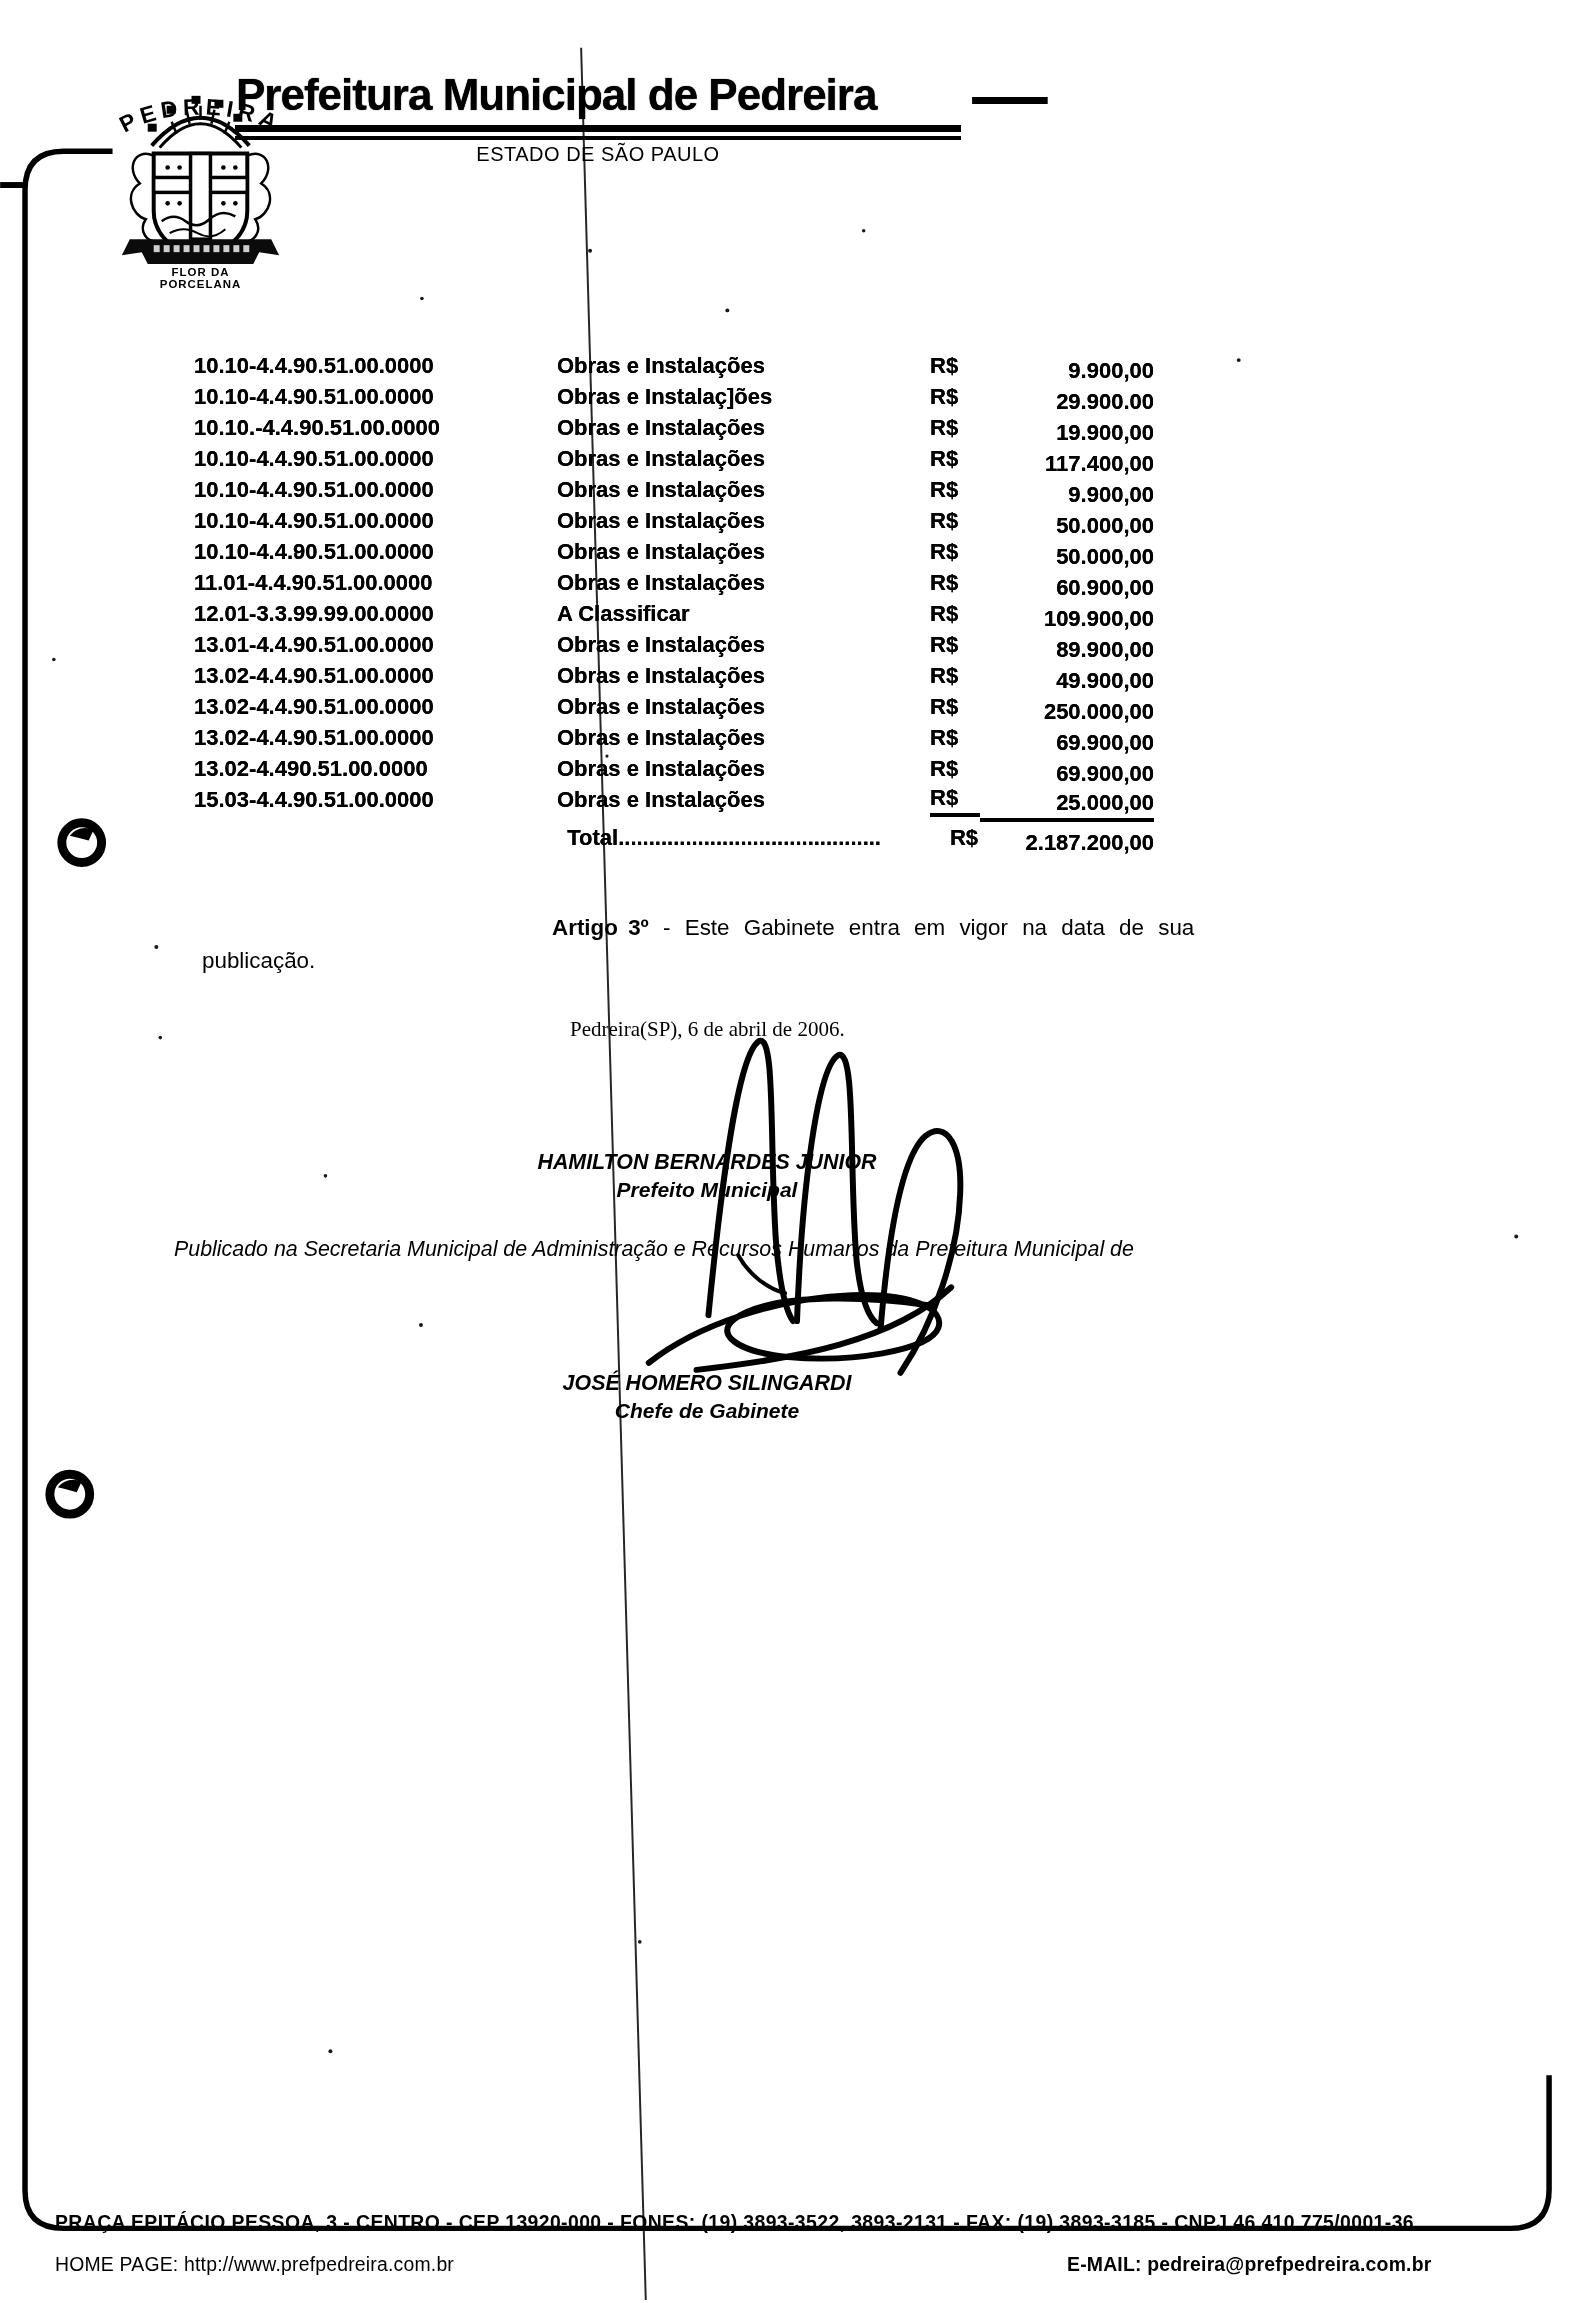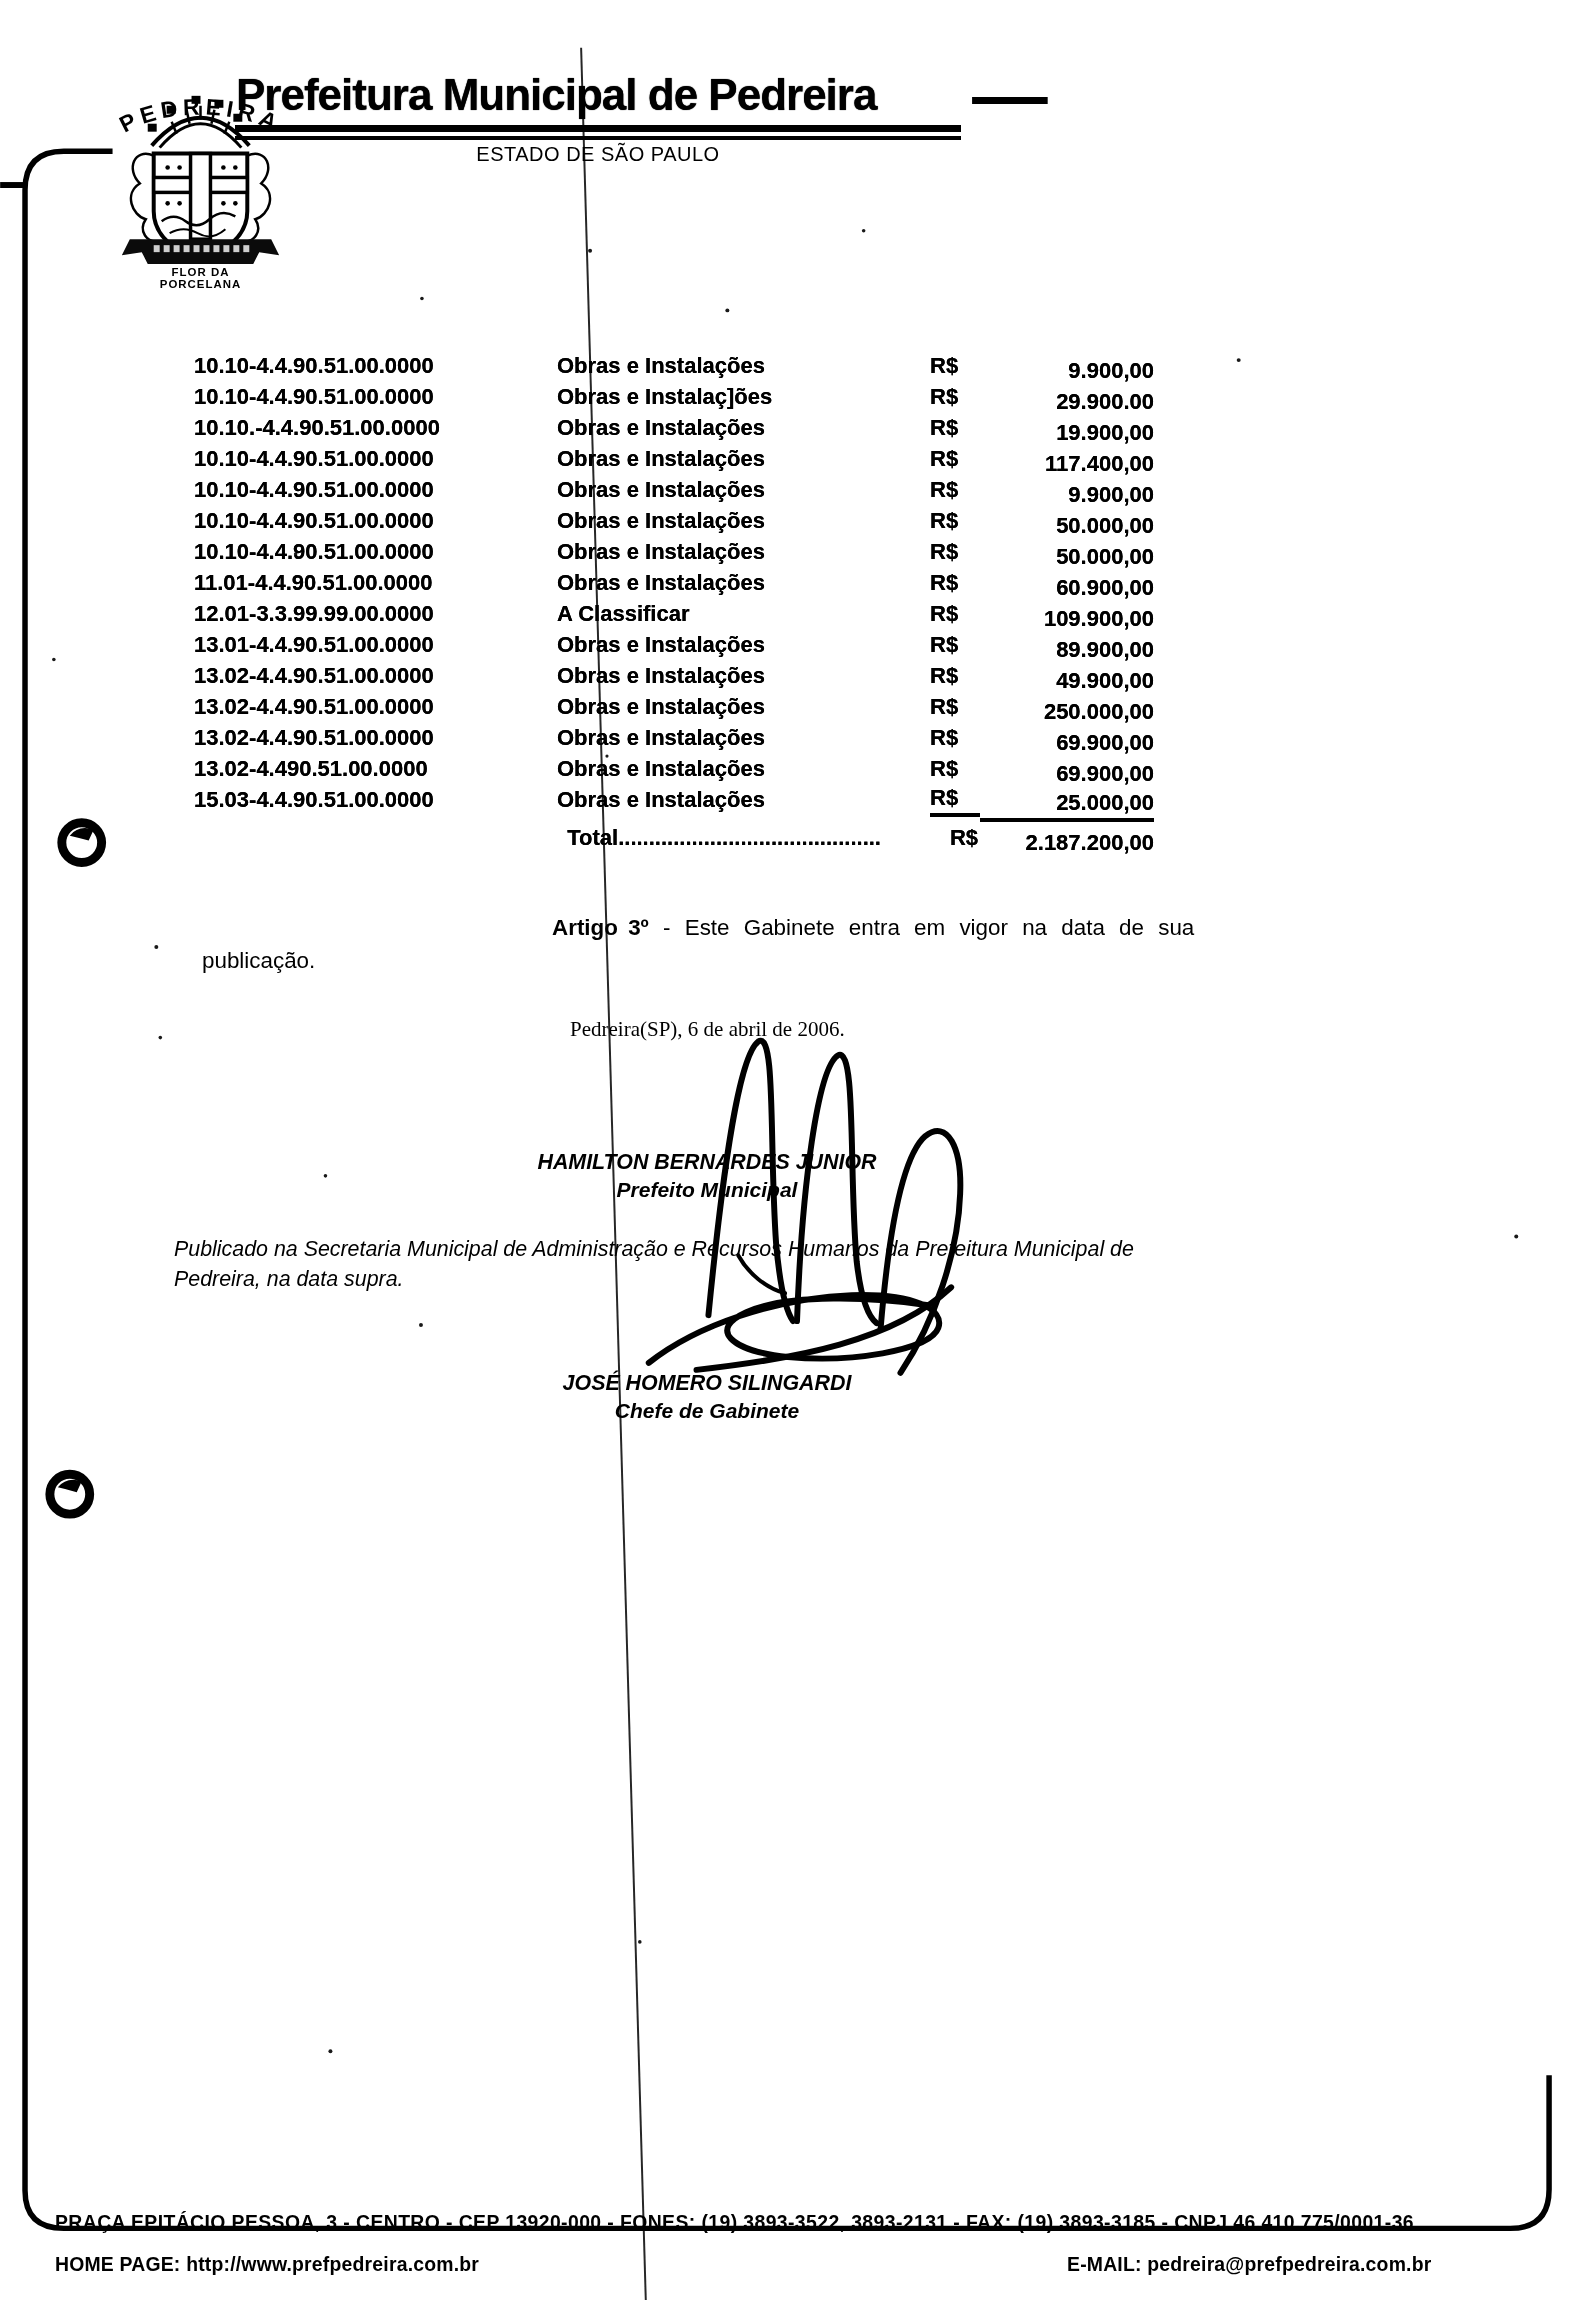--- a/index.html
+++ b/index.html
@@ -32,21 +32,21 @@
   .article-cont{left:202px;top:948px;font-size:22.4px;}
   .dateline{left:570px;top:1017px;font-size:21px;font-family:Liberation Serif, serif;}
   .sig-center{left:478px;width:458px;text-align:center;font-style:italic;font-weight:bold;white-space:nowrap;}
   .signer1-name{top:1150px;font-size:21.4px;}
   .signer1-role{top:1178px;font-size:21px;}
   .pubnote{left:174px;top:1234px;font-size:21.4px;font-style:italic;line-height:30px;white-space:nowrap;}
   .signer2-name{top:1371px;font-size:21.4px;}
   .signer2-role{top:1399px;font-size:21px;}
   
   .footer-address{left:55px;top:2211px;width:1438px;font-size:19.4px;font-weight:bold;letter-spacing:0.4px;white-space:nowrap;}
-  .footer-left{left:55px;top:2253px;font-size:19.4px;font-weight:bold;letter-spacing:0.2px;white-space:nowrap;}
+  .footer-left{left:55px;top:2253px;font-size:19.4px;font-weight:normal;letter-spacing:0.2px;white-space:nowrap;}
   .footer-right{left:1067px;top:2253px;font-size:19.4px;font-weight:bold;letter-spacing:0.2px;white-space:nowrap;}
   
   .overlay{left:0;top:0;pointer-events:none;}
   .logo{left:88px;top:50px;}
 </style>
 </head>
 <body>
 
 <svg class="abs logo" width="225" height="243" viewBox="0 0 226 244">
   <defs>
@@ -236,21 +236,20 @@
   <span>- Este Gabinete entra em vigor na data de sua</span>
 </div>
 <div class="abs article-cont">publicação.</div>
 
 <div class="abs dateline">Pedreira(SP), 6 de abril de 2006.</div>
 <div class="abs sig-center signer1-name">HAMILTON BERNARDES JUNIOR</div>
 <div class="abs sig-center signer1-role">Prefeito Municipal</div>
 
 <div class="abs pubnote">
   <div>Publicado na Secretaria Municipal de Administração e Recursos Humanos da Prefeitura Municipal de</div>
-  <div>Pedreira, na data supra.</div>
 </div>
 
 <div class="abs sig-center signer2-name">JOSÉ HOMERO SILINGARDI</div>
 <div class="abs sig-center signer2-role">Chefe de Gabinete</div>
 
 <div class="abs footer-address">PRAÇA EPITÁCIO PESSOA, 3 - CENTRO - CEP 13920-000 - FONES: (19) 3893-3522, 3893-2131 - FAX: (19) 3893-3185 - CNPJ 46.410.775/0001-36</div>
 <div class="abs footer-left">
   <span>HOME PAGE:</span>
   <span>http://www.prefpedreira.com.br</span>
 </div>

